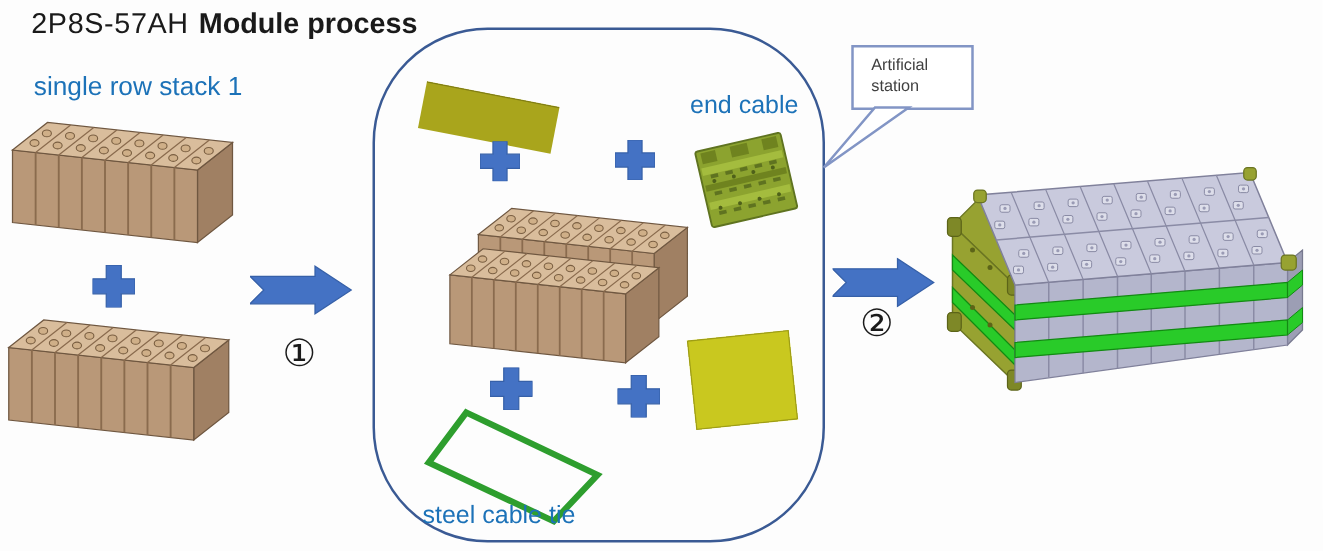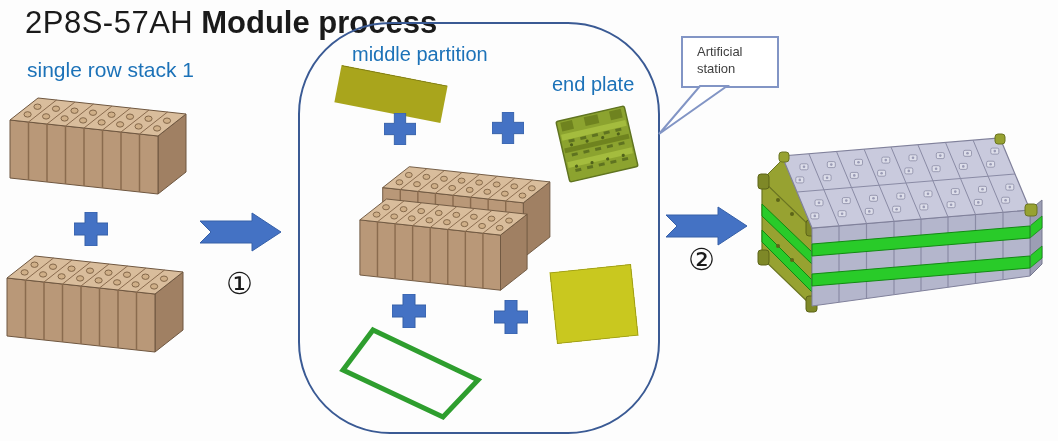--- a/index.html
+++ b/index.html
@@ -1,19 +1,19 @@
 <!DOCTYPE html>
 <html><head>
 <meta charset="utf-8">
 <style>
   html,body{margin:0;padding:0;}
   body{font-family:"Liberation Sans","DejaVu Sans",sans-serif;background:#ffffff;}
   #canvas{position:relative;width:1058px;height:441px;background:#fdfdfd;overflow:hidden;}
   .abs{position:absolute;}
-  .title{font-size:31px;color:#1a1a1a;white-space:nowrap;}
+  .title{font-size:23px;color:#1a1a1a;white-space:nowrap;}
   .title .model{font-weight:400;letter-spacing:0.5px;}
   .title .suffix{font-weight:700;margin-left:8px;}
   .blue-label{color:#1c72b8;font-size:21px;white-space:nowrap;}
   .blue-label.sm{font-size:20px;}
   .step-num{font-size:30px;color:#1a1a1a;}
   .station{border:2px solid #3a5a94;border-radius:92px;background:transparent;}
   .partition{background:#a9a51c;box-shadow:0 1px 0 rgba(90,88,10,.5) inset;}
   .insulation{background:#c9c81f;box-shadow:0 0 0 1px rgba(130,128,15,.6) inset;}
   .callout-box{background:#ffffff;border:2px solid #8295c5;color:#404040;
     font-size:13px;line-height:1.3;padding:6px 8px 4px 14px;box-sizing:border-box;}
@@ -81,31 +81,30 @@
   </svg>
 
 
   <svg class="abs" style="left:200px;top:212px;" width="82" height="40" viewBox="0 0 82 40">
     <use href="#arrow-shape"></use>
   </svg>
   <div class="abs step-num" style="left:226px;top:266px;">①</div>
 
   <div class="abs station" style="left:298px;top:22px;width:358px;height:408px;"></div>
 
-  <div class="abs blue-label sm" style="left:352px;top:43px;">middle partition</div>
   <div class="abs partition" style="left:337px;top:75px;width:108px;height:38px;transform:rotate(11deg);"></div>
 
   <svg class="abs" style="left:384px;top:113px;" width="32" height="32" viewBox="0 0 34 34">
     <use href="#plus-shape"></use>
   </svg>
   <svg class="abs" style="left:492px;top:112px;" width="32" height="32" viewBox="0 0 34 34">
     <use href="#plus-shape"></use>
   </svg>
 
-  <div class="abs blue-label sm" style="left:552px;top:73px;">end plate</div>
+  <div class="abs blue-label sm" style="left:552px;top:73px;">end cable</div>
 
   <svg class="abs" style="left:550px;top:97px;" width="94" height="94" viewBox="0 0 94 94">
     <g transform="rotate(-13 47 47)">
       <rect x="12" y="16" width="70" height="62" rx="2" fill="#8ca32f" stroke="#5f7320" stroke-width="1.5"></rect>
       <rect x="16" y="18" width="12" height="9" fill="#6f831f"></rect>
       <rect x="40" y="18" width="14" height="9" fill="#6f831f"></rect>
       <rect x="66" y="18" width="12" height="9" fill="#6f831f"></rect>
       <rect x="14" y="30" width="66" height="6" fill="#a4bc3e"></rect>
       <rect x="14" y="44" width="66" height="5" fill="#6f831f"></rect>
       <rect x="14" y="58" width="66" height="6" fill="#a4bc3e"></rect>
@@ -131,20 +130,21 @@
   <svg class="abs" style="left:392px;top:294px;" width="34" height="34" viewBox="0 0 34 34">
     <use href="#plus-shape"></use>
   </svg>
   <svg class="abs" style="left:494px;top:300px;" width="34" height="34" viewBox="0 0 34 34">
     <use href="#plus-shape"></use>
   </svg>
 
   <svg class="abs" style="left:335px;top:322px;" width="150" height="100" viewBox="0 0 150 100">
     <polygon points="38,8 143,58 108,95 8,48" fill="none" stroke="#2e9e2e" stroke-width="5"></polygon>
   </svg>
+  <div class="abs blue-label sm" style="left:338px;top:401px;">steel cable tie</div>
 
   <div class="abs insulation" style="left:553px;top:268px;width:82px;height:72px;transform:rotate(-6deg);"></div>
 
   <div class="abs callout-box" style="left:681px;top:36px;width:98px;height:52px;">Artificial station</div>
   <svg class="abs" style="left:653px;top:84px;" width="80" height="52" viewBox="0 0 80 52">
     <polygon points="47,2 74,2 6,50" fill="#ffffff" stroke="#8295c5" stroke-width="2"></polygon>
   </svg>
 
   <svg class="abs" style="left:666px;top:206px;" width="82" height="40" viewBox="0 0 82 40">
     <use href="#arrow-shape"></use>

